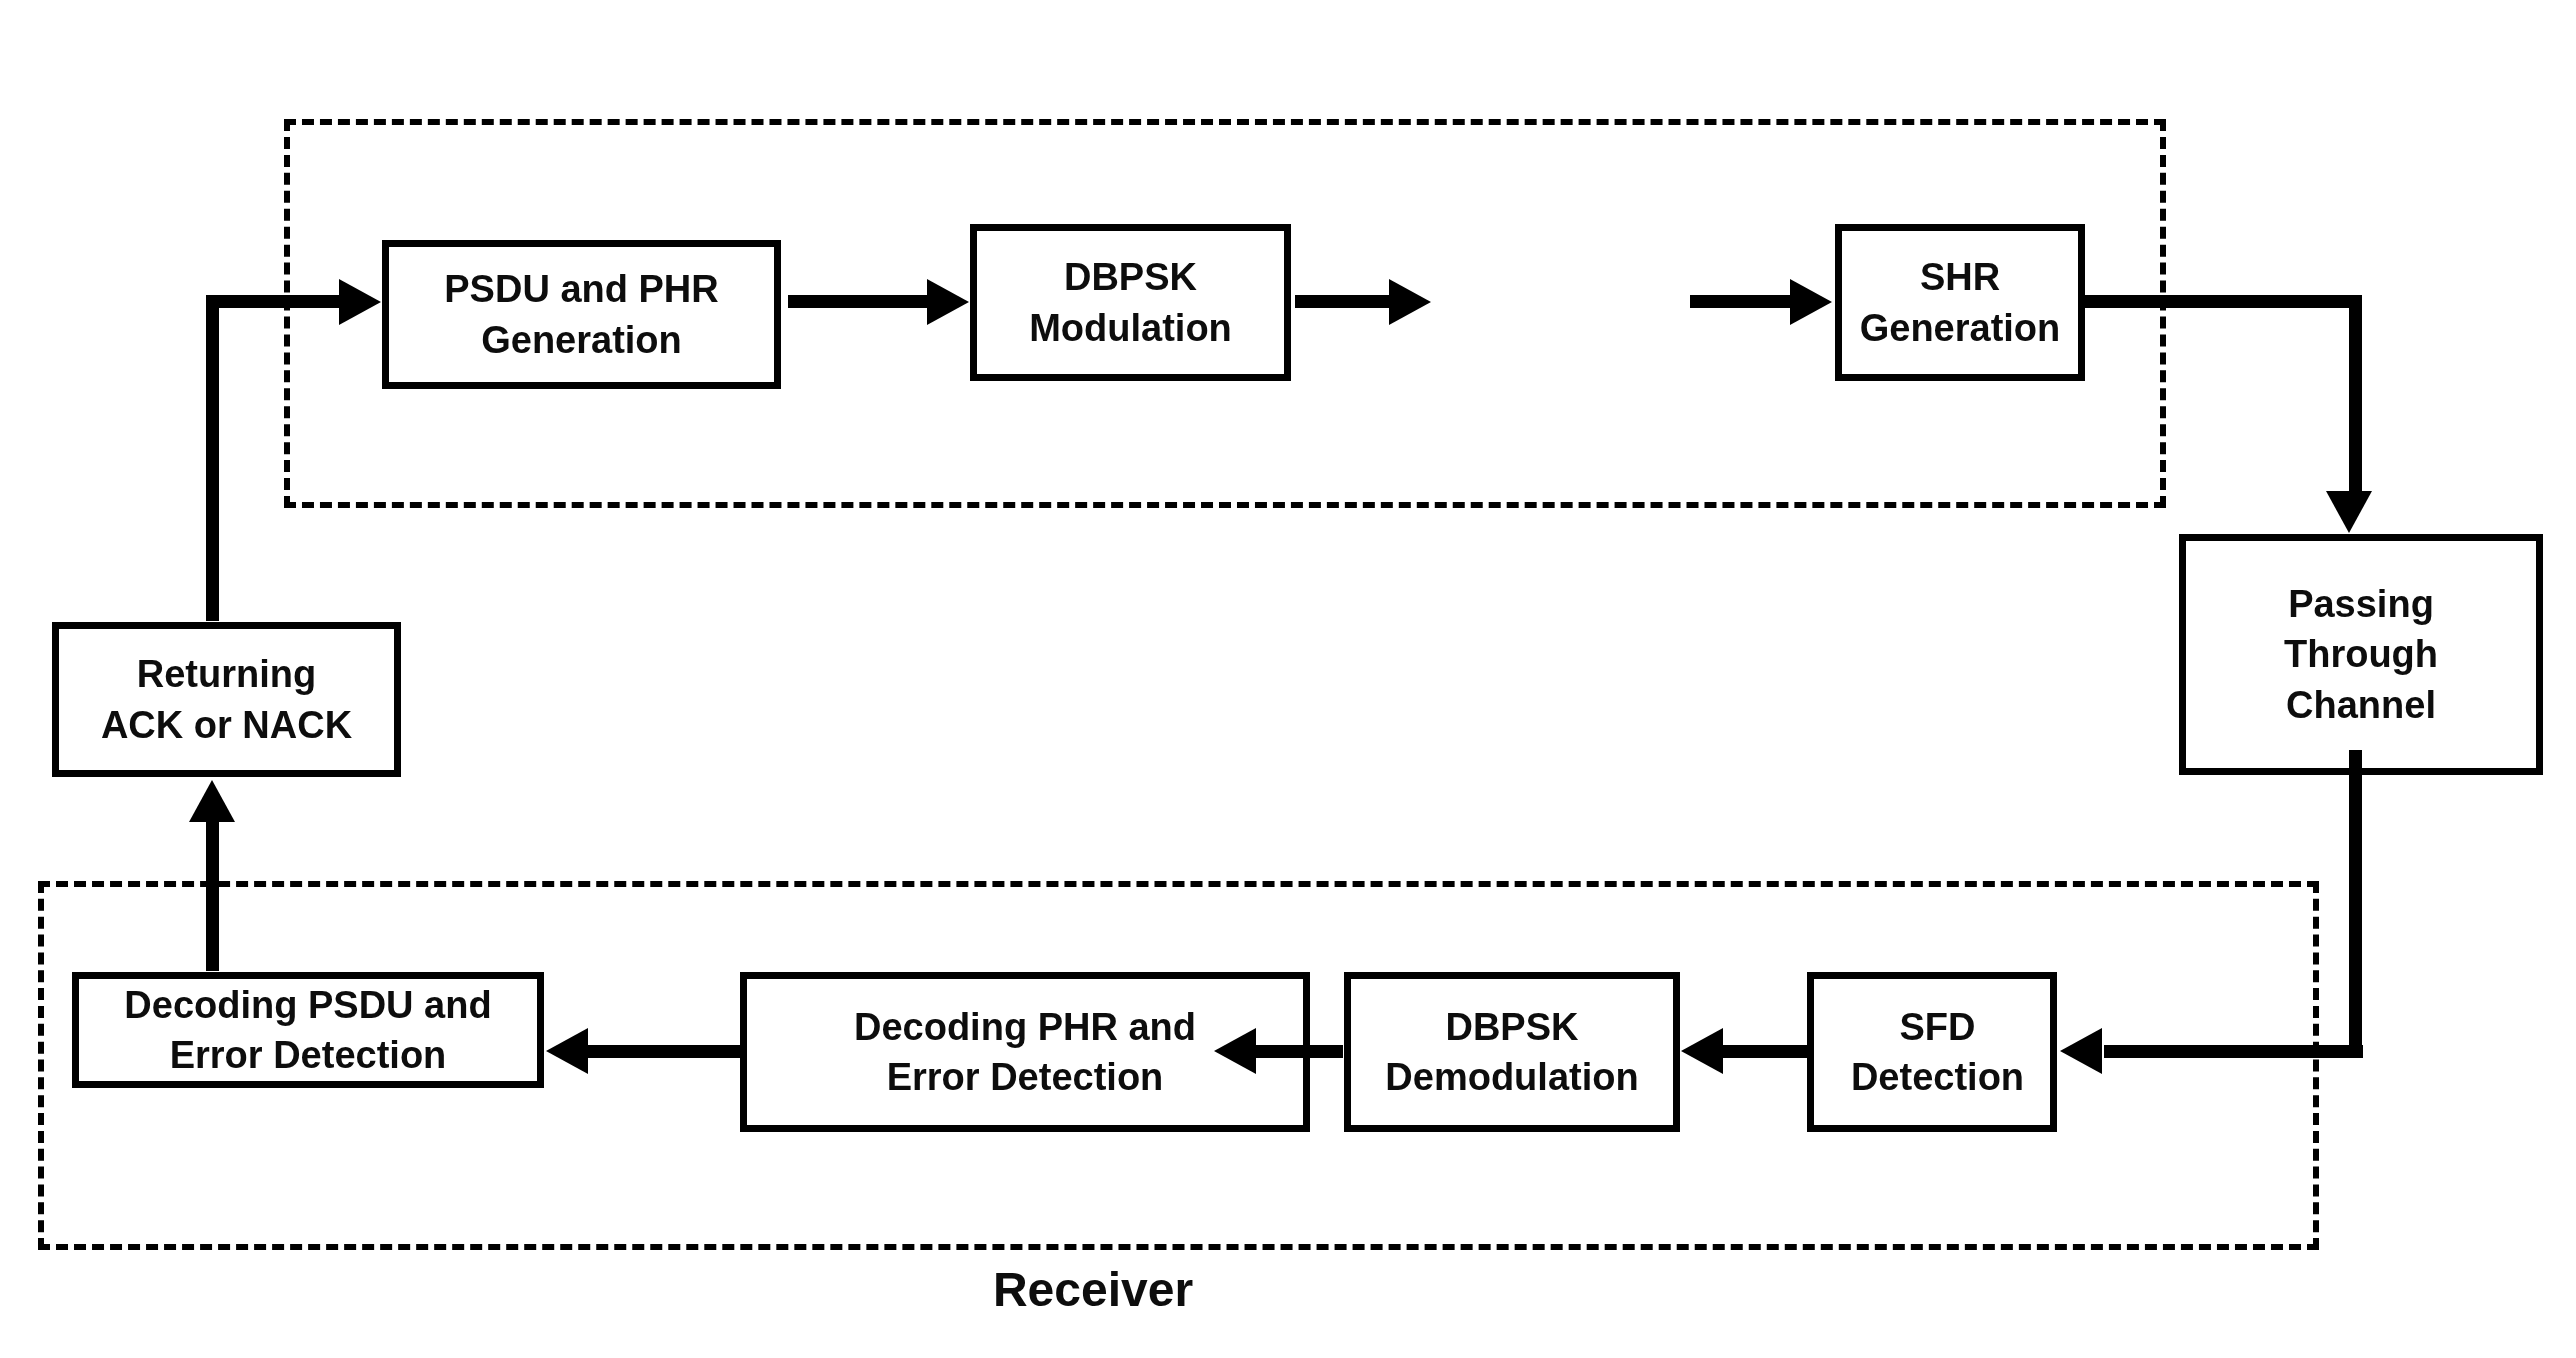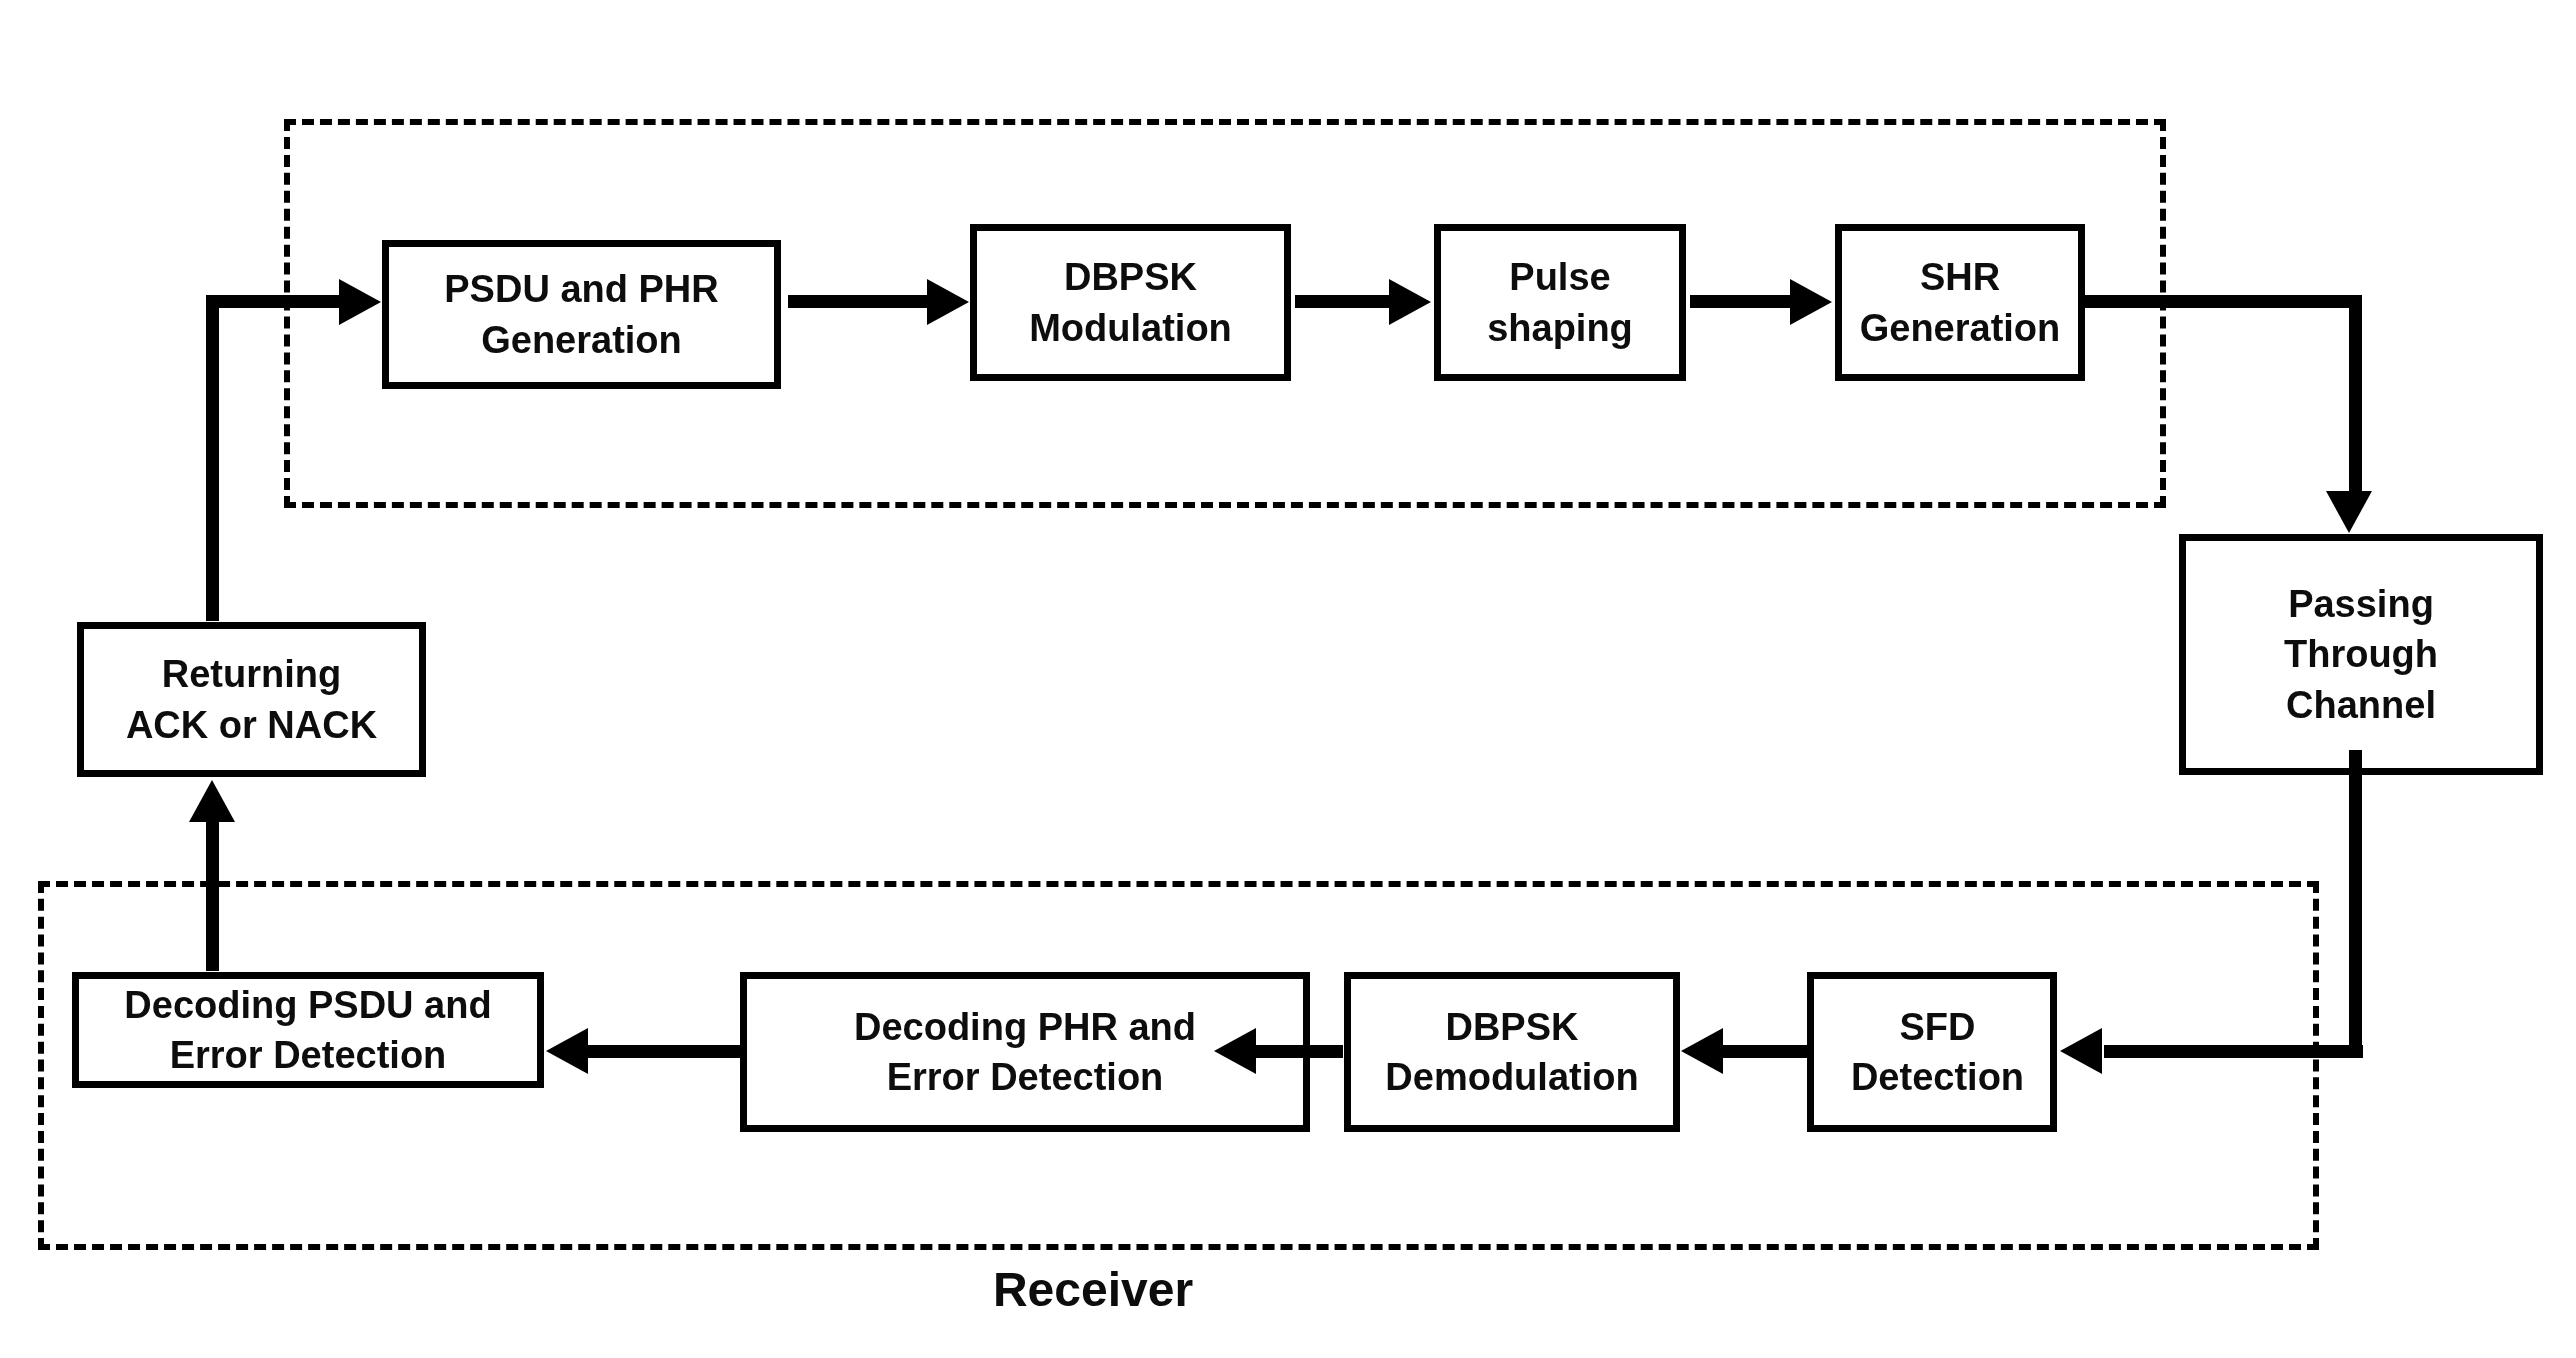--- a/index.html
+++ b/index.html
@@ -105,40 +105,38 @@
   #a7-line { left: 1255px; top: 1045px; width: 88px; }
   #a7-head { left: 1214px; top: 1028px; }
   #a8-line { left: 588px;  top: 1045px; width: 152px; }
   #a8-head { left: 546px;  top: 1028px; }
 
   
   #a9-vline { left: 206px; top: 821px; height: 150px; }
   #a9-head  { left: 189px; top: 780px; }
 
   
-  #n-ack { left: 52px; top: 622px; width: 349px; height: 155px; margin-left: 25px; }
+  #n-ack { left: 52px; top: 622px; width: 349px; height: 155px; }
 
   
   #a10-vline { left: 206px; top: 295px; height: 326px; }
   #a10-hline { left: 206px; top: 295px; width: 134px; }
   #a10-head  { left: 339px; top: 279px; }
 </style>
 </head>
 <body>
 
 <div class="canvas">
 
   <div class="group-border" id="tx-border"></div>
 
   <div class="node" id="n-psdu-gen">PSDU and PHR
 Generation</div>
   <div class="node" id="n-dbpsk-mod">DBPSK
 Modulation</div>
-  <div class="node" id="n-pulse">Pulse
-shaping</div>
   <div class="node" id="n-shr">SHR
 Generation</div>
 
   <div class="hline" id="a1-line"></div>
   <div class="ah ah-right" id="a1-head"></div>
   <div class="hline" id="a2-line"></div>
   <div class="ah ah-right" id="a2-head"></div>
   <div class="hline" id="a3-line"></div>
   <div class="ah ah-right" id="a3-head"></div>
 

